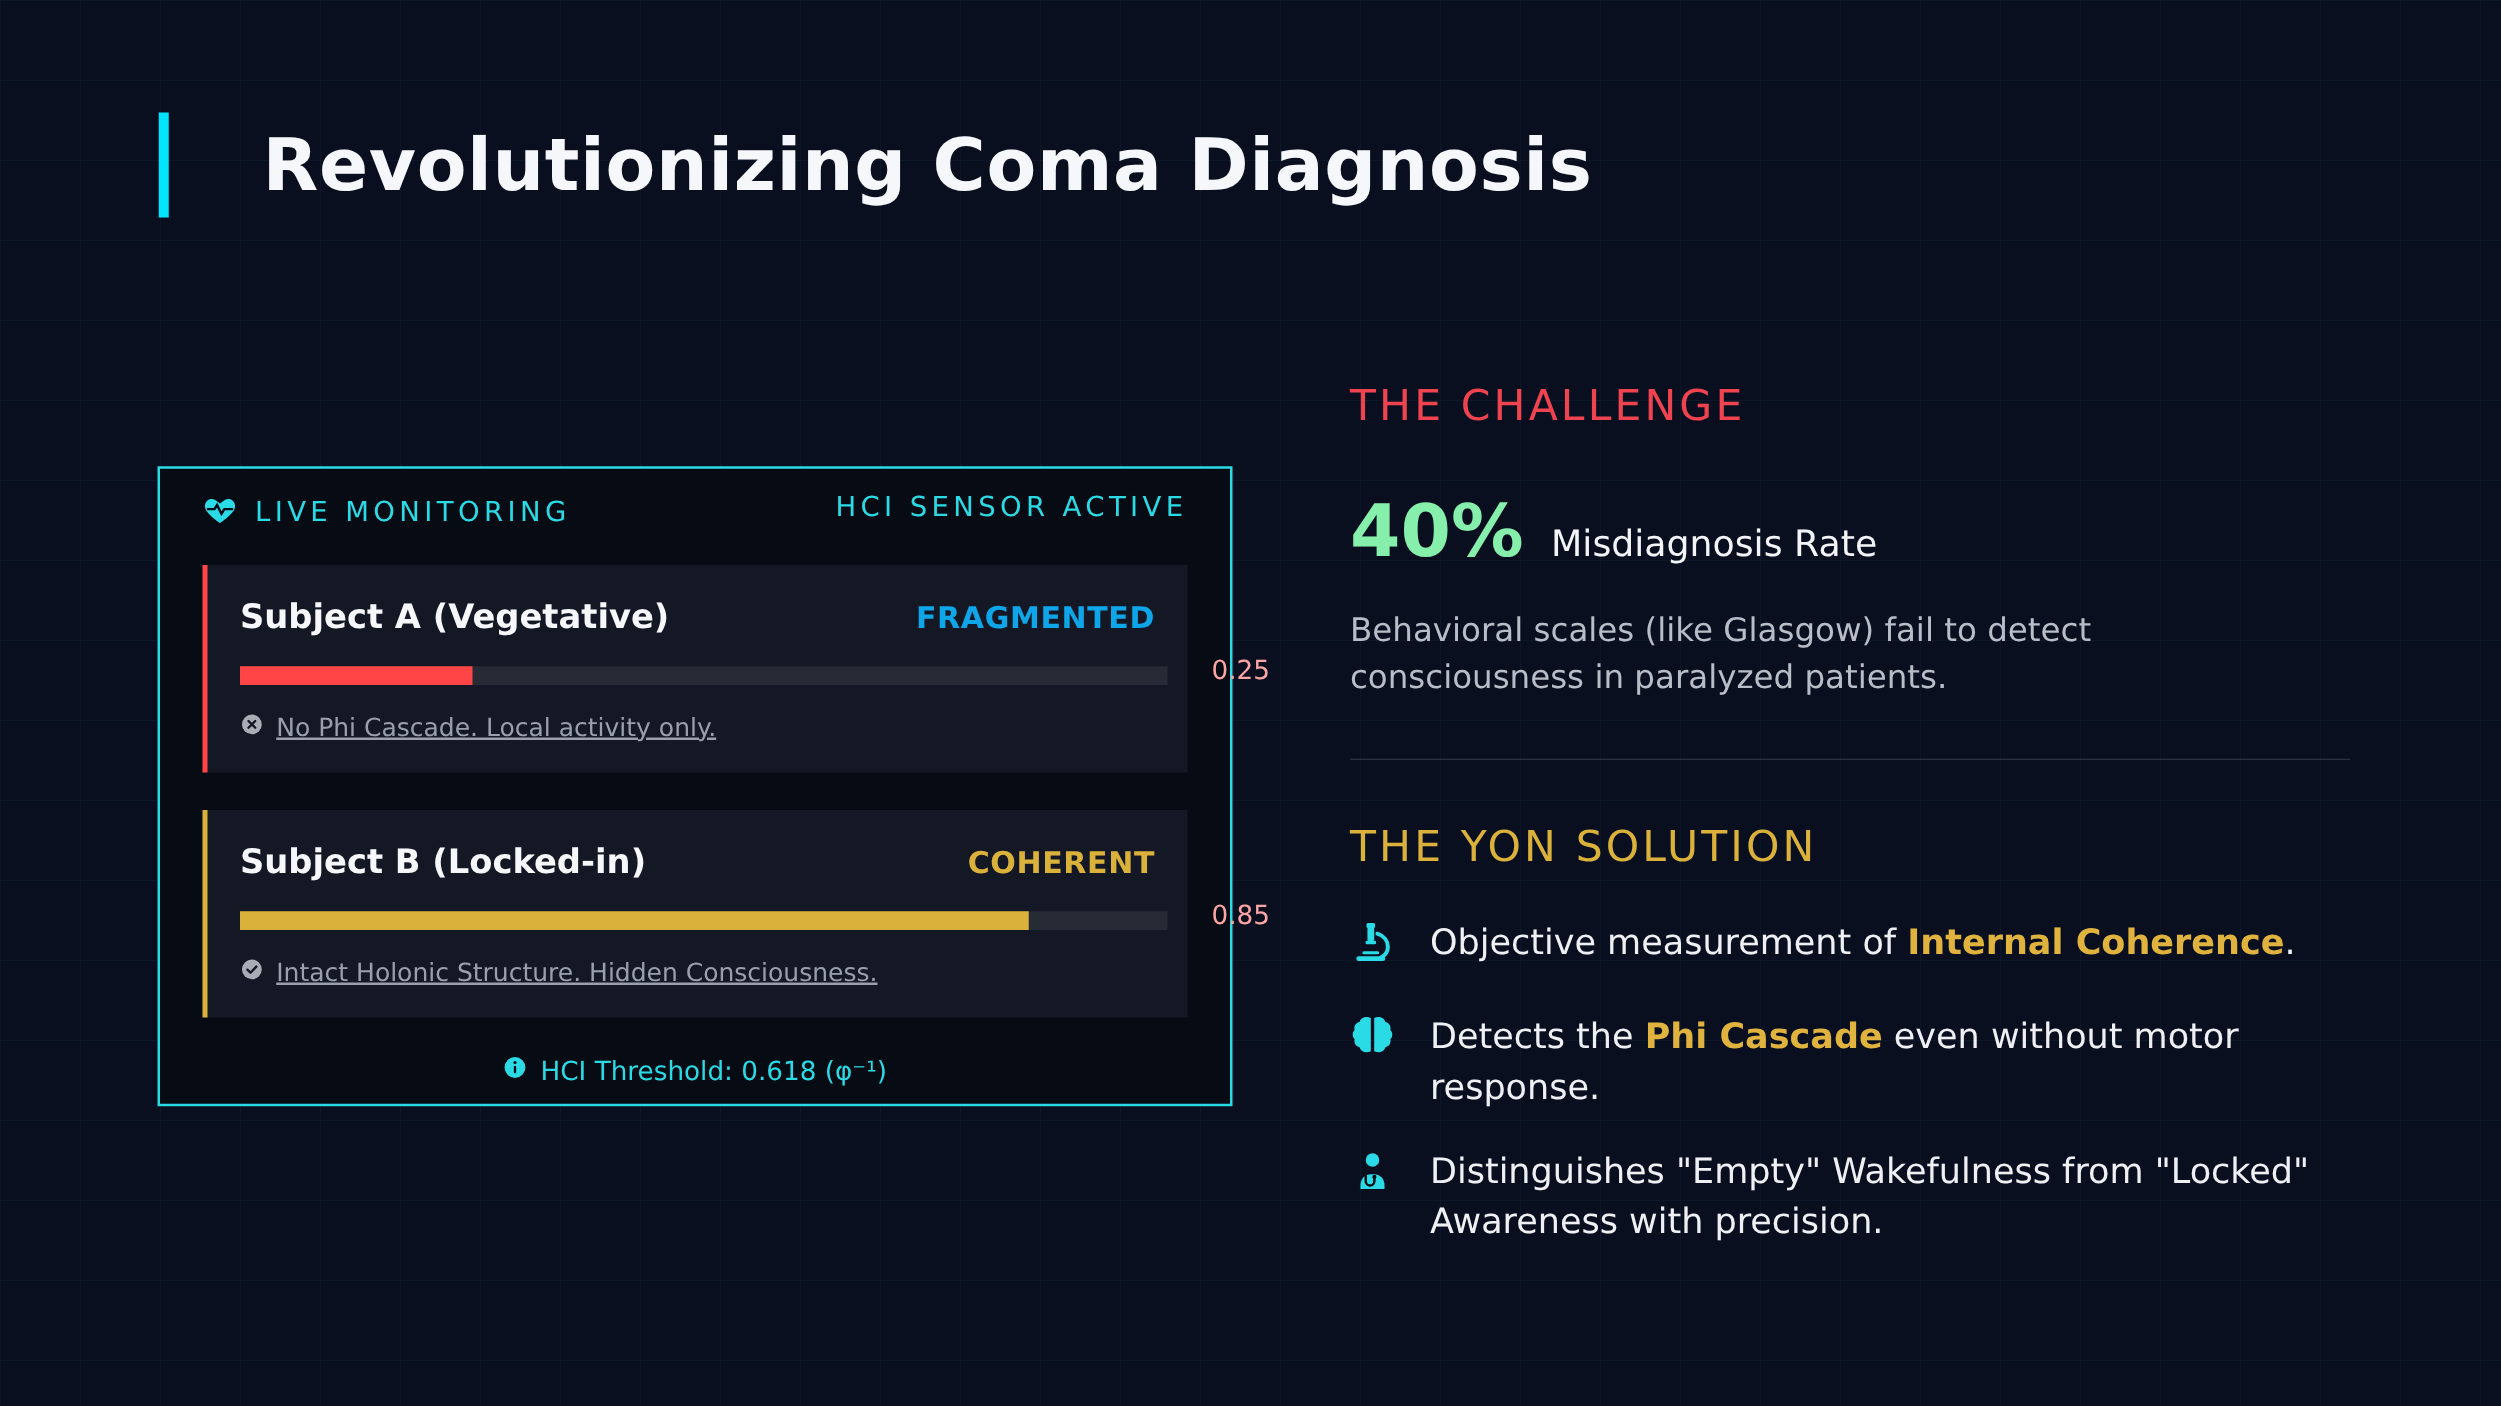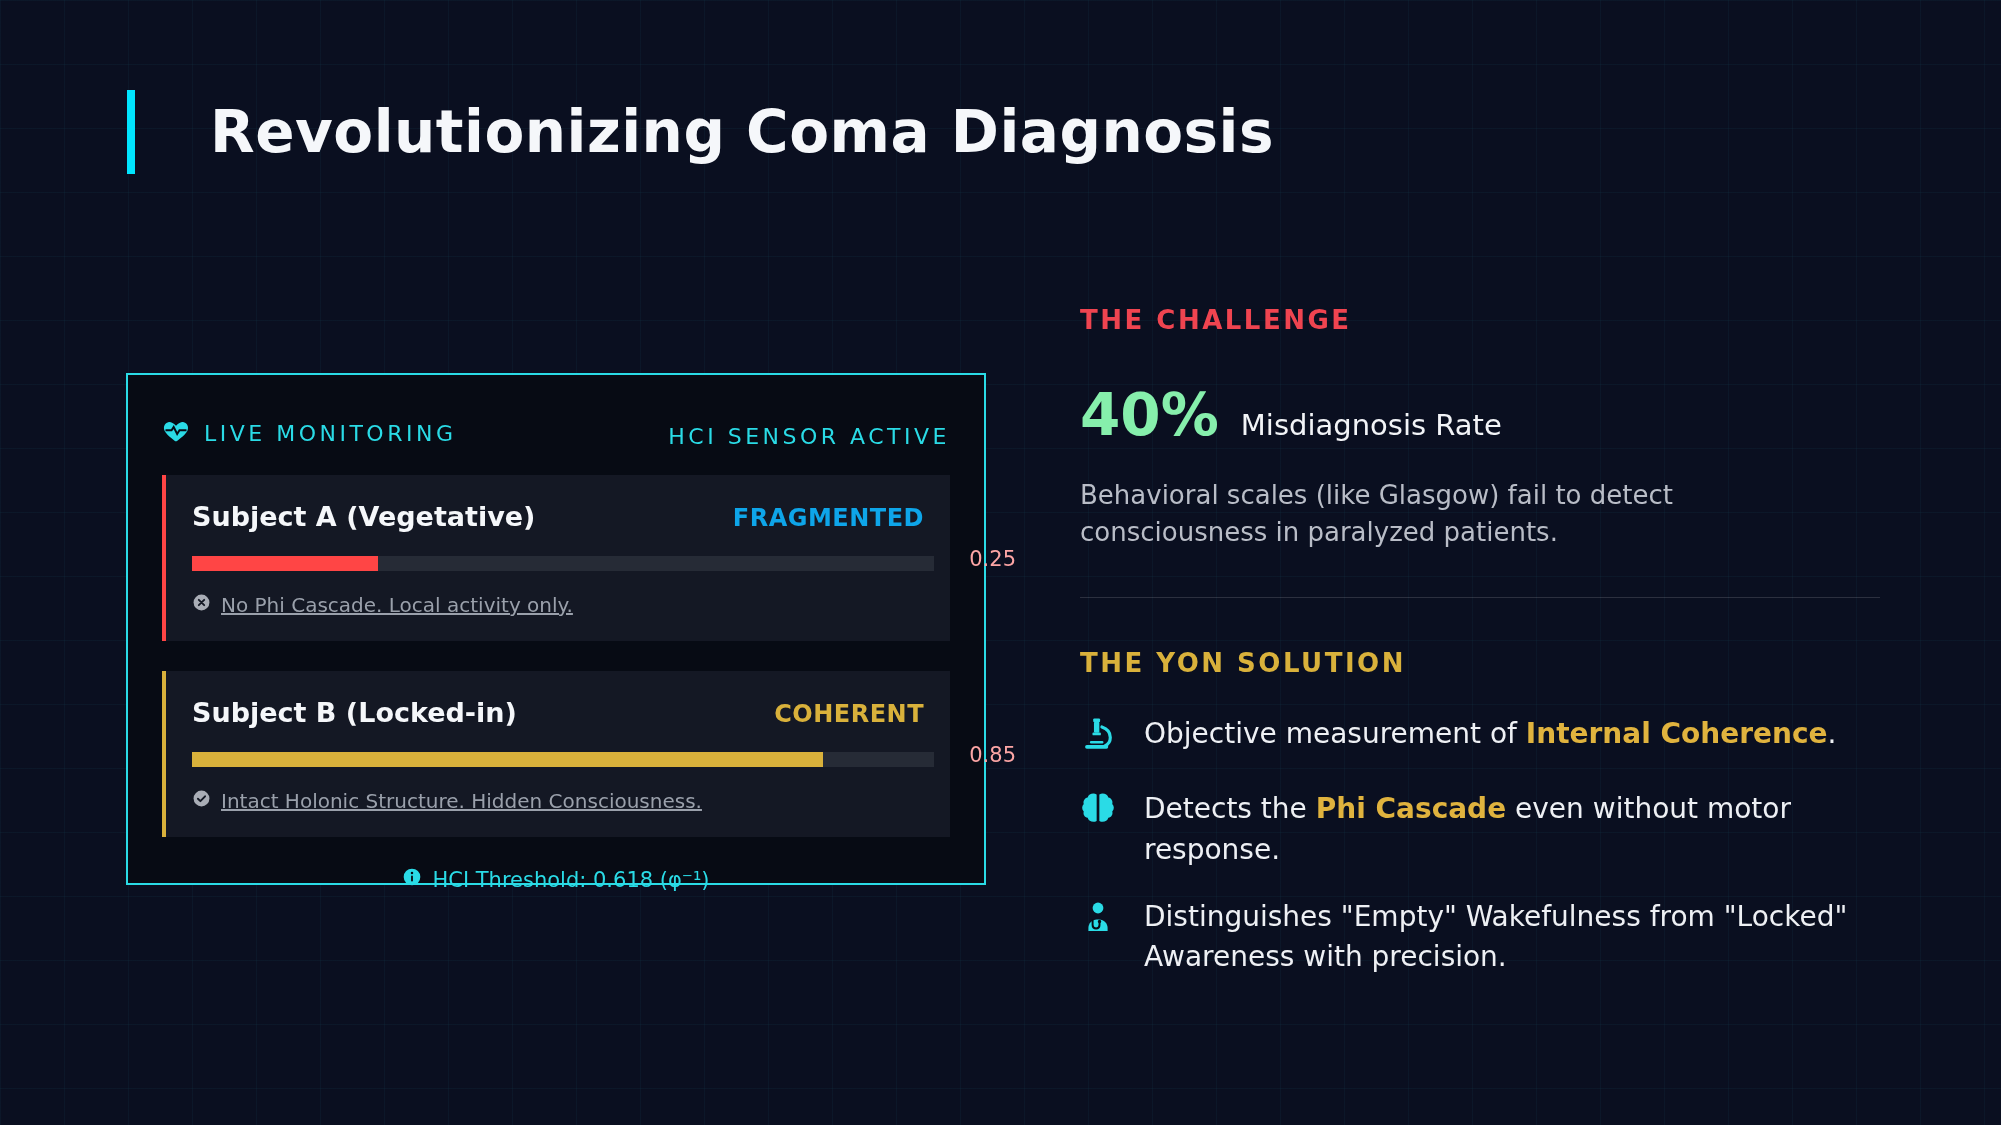--- a/index.html
+++ b/index.html
@@ -30,22 +30,22 @@
 
   
   .monitor-panel {
     position: absolute; left: 126px; top: 373px;
     width: 860px; height: 512px;
     background: #070b14;
     border: 2px solid #2adbe6;
     box-sizing: border-box;
   }
   .monitor-header {
-    display: flex; justify-content: space-between; align-items: flex-end;
-    padding: 42px 34px 26px 34px;
+    display: flex; justify-content: space-between; align-items: flex-start;
+    padding: 19px 34px 26px 34px;
   }
   .monitor-header .hdr-left { display: flex; align-items: center; gap: 14px; }
   .hdr-text {
     color: #2adbe6; font-size: 22px; letter-spacing: 3.5px; font-weight: 400;
   }
   .subject-card {
     position: relative;
     margin: 0 34px 30px 34px;
     background: #141824;
     border-left: 4px solid #0369a1;
@@ -72,21 +72,21 @@
     display: flex; justify-content: center; align-items: center; gap: 10px;
     margin-top: 8px;
     color: #2adbe6; font-size: 21px;
   }
 
   
   .right-col {
     position: absolute; left: 1080px; top: 305px; width: 800px;
   }
   .section-heading {
-    font-size: 26px; font-weight: 700; letter-spacing: 2.5px;
+    font-size: 34px; font-weight: 400; letter-spacing: 2.5px;
   }
   .challenge-heading { color: #ef4450; }
   .stat-row { margin-top: 46px; display: flex; align-items: baseline; }
   .stat-value { font-size: 58px; font-weight: 700; color: #86efac; }
   .stat-label { font-size: 29px; color: #f2f4f7; margin-left: 22px; }
   .challenge-body {
     margin-top: 28px; font-size: 26px; line-height: 1.42; color: #b9bdc7;
     max-width: 760px;
   }
   .divider {

